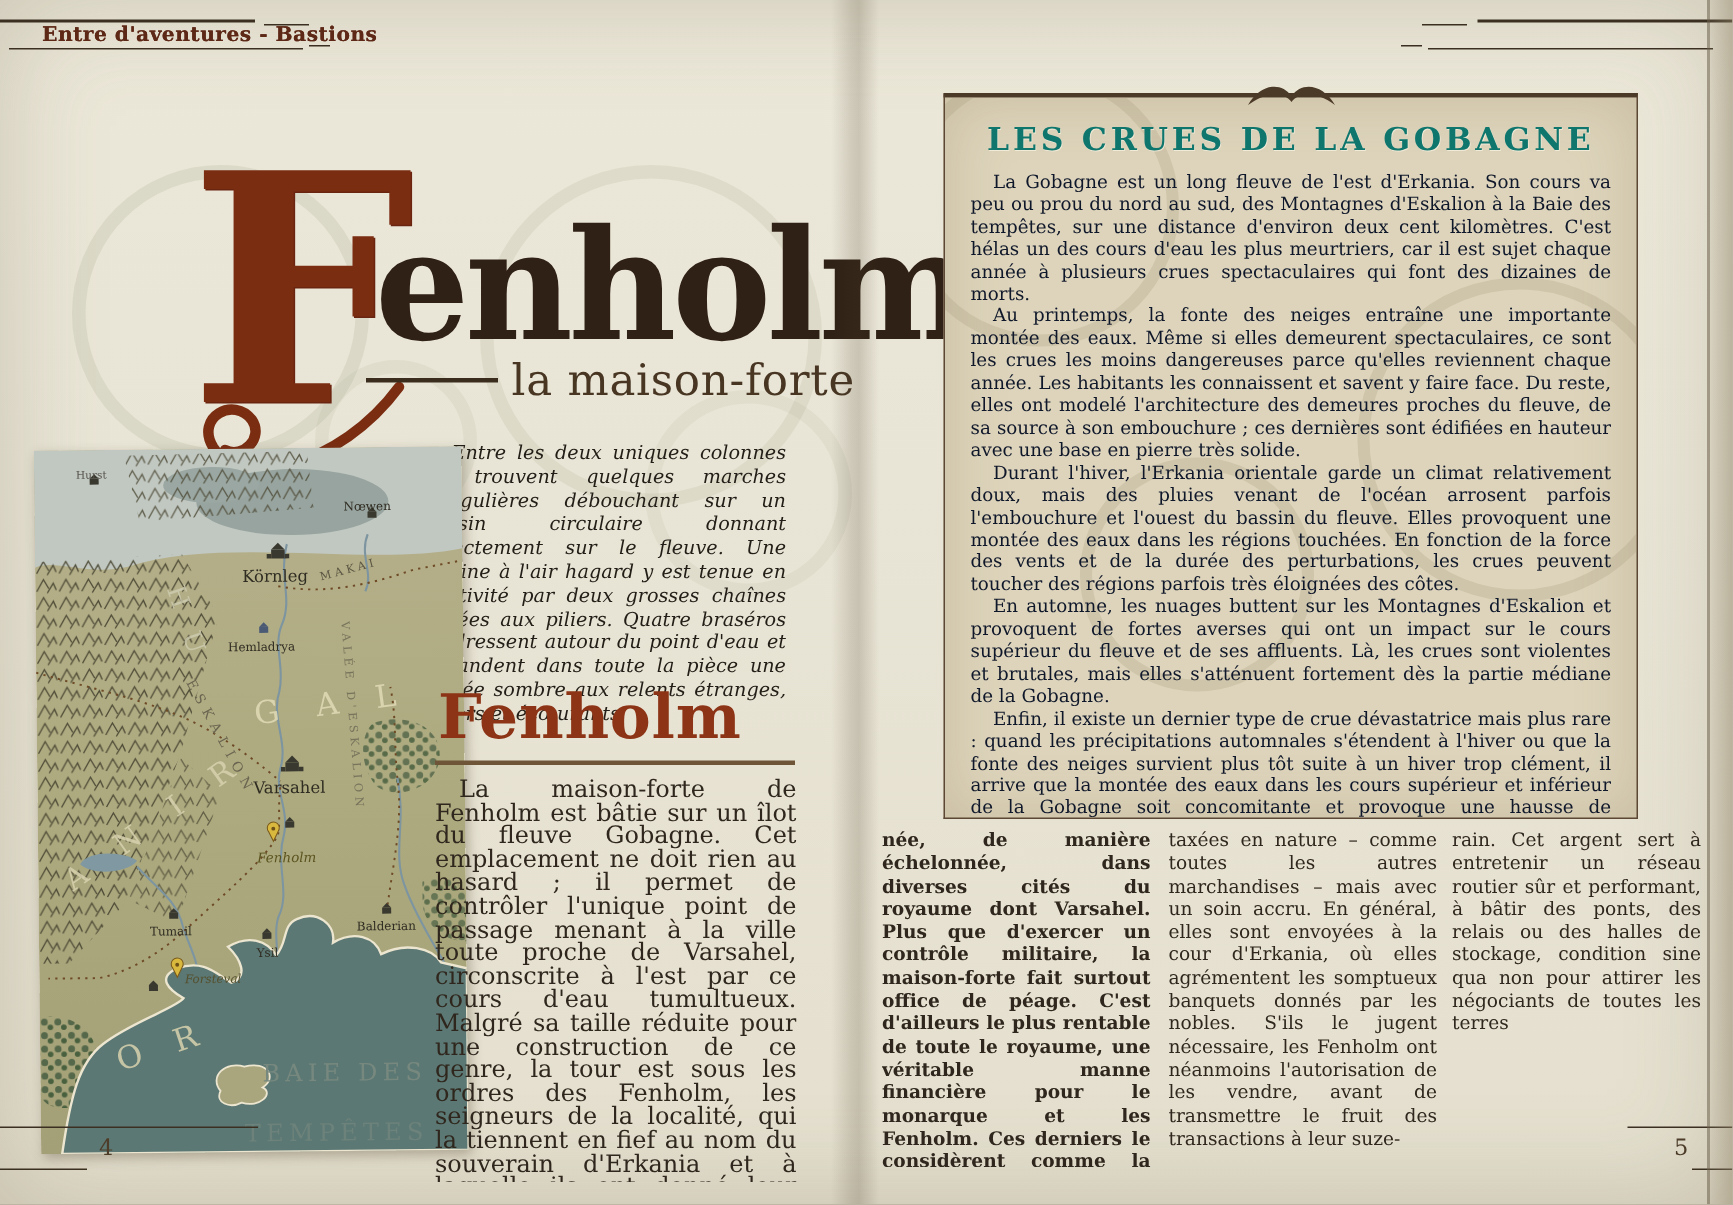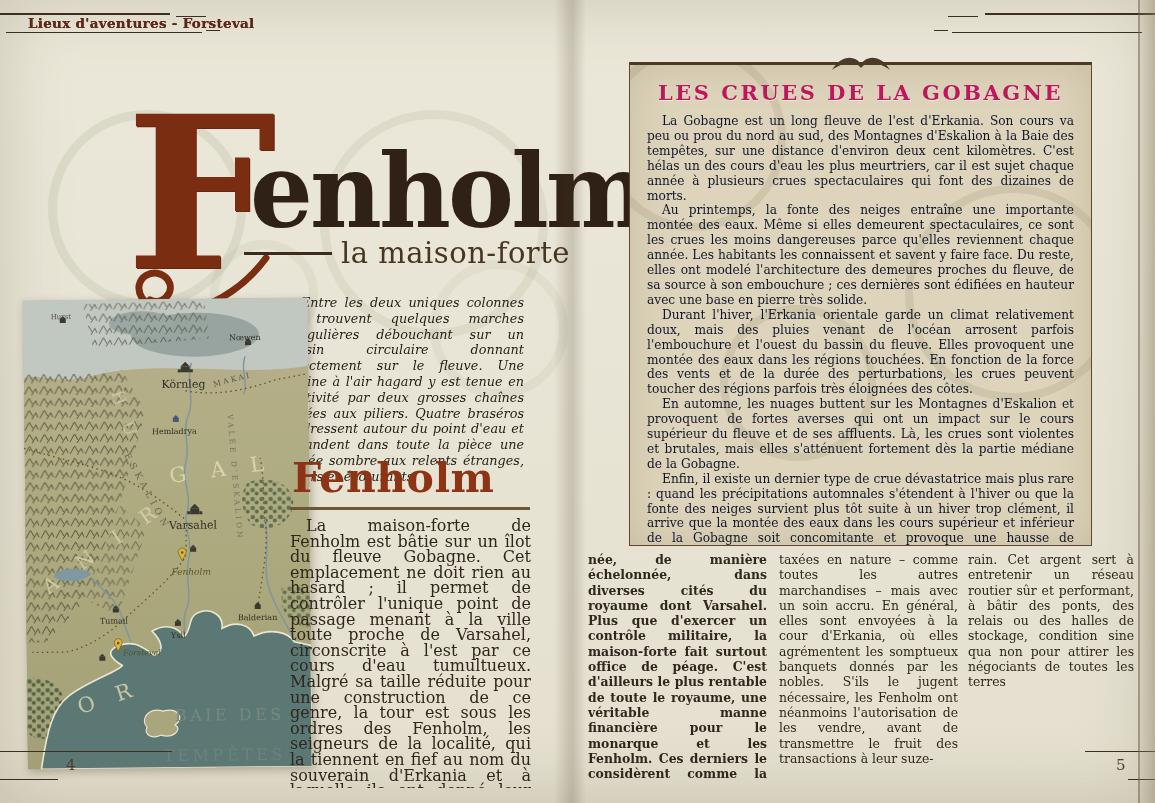--- a/index.html
+++ b/index.html
@@ -34,21 +34,21 @@
   .bodycol p,.col p,.boxbody p{margin:0;}
   .indent{text-indent:16px;}
   .pagenum{position:absolute;font-size:15px;color:#4c3c28;}
   
   .crues-box{position:absolute;left:629px;top:62px;width:463px;height:484px;
         background:#ddd4bb;border:1.5px solid #5b4733;border-top:3px solid #4c3a28;
         box-sizing:border-box;overflow:hidden;
         box-shadow:inset 0 0 40px rgba(140,120,85,.25);}
   .crues-box .inner{position:relative;padding:13px 17px 8px 17px;z-index:2;}
   .box-title{text-align:center;font-size:21px;font-weight:bold;letter-spacing:2.5px;
-        color:#be185d;margin:2px 0 9px 0;text-shadow:.5px .5px 0 rgba(255,250,235,.6);}
+        color:#0f766e;margin:2px 0 9px 0;text-shadow:.5px .5px 0 rgba(255,250,235,.6);}
   .boxbody{font-size:12.2px;line-height:14.9px;text-align:justify;color:#0f172a;}
   .boxbody p{text-indent:15px;}
   .box-swirl{position:absolute;border-radius:50%;border:8px solid rgba(165,152,118,.25);z-index:1;}
   .ornament{position:absolute;left:832px;top:52px;width:58px;height:20px;z-index:5;}
   
   .col{position:absolute;top:552px;font-size:12.4px;line-height:15.3px;
        text-align:justify;color:#2f271d;height:226px;overflow:hidden;}
   
   .gutter{position:absolute;left:554px;top:0;width:32px;height:803px;
         background:linear-gradient(90deg,rgba(70,58,38,0),rgba(70,58,38,.16) 42%,rgba(70,58,38,.2) 58%,rgba(70,58,38,0));}
@@ -61,21 +61,21 @@
 </style>
 </head>
 <body>
 
 <div class="page">
 
   <div class="rule" style="left:0;top:13px;width:170px;"></div>
   <div class="rule" style="left:176px;top:16px;width:30px;height:1.3px;"></div>
   <div class="rule" style="left:6px;top:32px;width:196px;height:1.4px;"></div>
   <div class="rule" style="left:206px;top:30px;width:14px;height:1.3px;"></div>
-  <div class="runhead" style="left:28px;top:15px;">Lieux d'aventures - Forsteval</div>
+  <div class="runhead" style="left:28px;top:15px;">Entre d'aventures - Bastions</div>
 
   <div class="rule" style="left:985px;top:13px;width:170px;"></div>
   <div class="rule" style="left:948px;top:16px;width:30px;height:1.3px;"></div>
   <div class="rule" style="left:952px;top:32px;width:190px;height:1.4px;"></div>
   <div class="rule" style="left:934px;top:30px;width:14px;height:1.3px;"></div>
 
   <div class="swirl" style="left:48px;top:110px;width:180px;height:180px;opacity:.55;"></div>
   <div class="swirl" style="left:320px;top:110px;width:210px;height:210px;opacity:.45;"></div>
   <div class="swirl" style="left:430px;top:260px;width:120px;height:120px;opacity:.3;"></div>
   <div class="swirl" style="left:210px;top:240px;width:90px;height:90px;opacity:.35;"></div>

